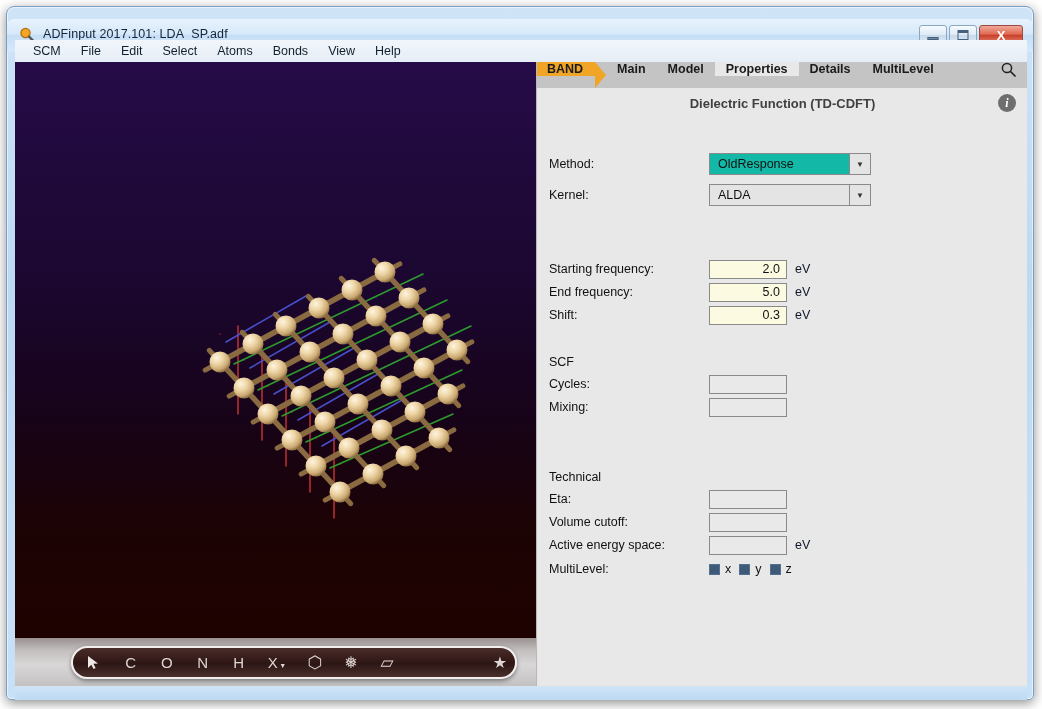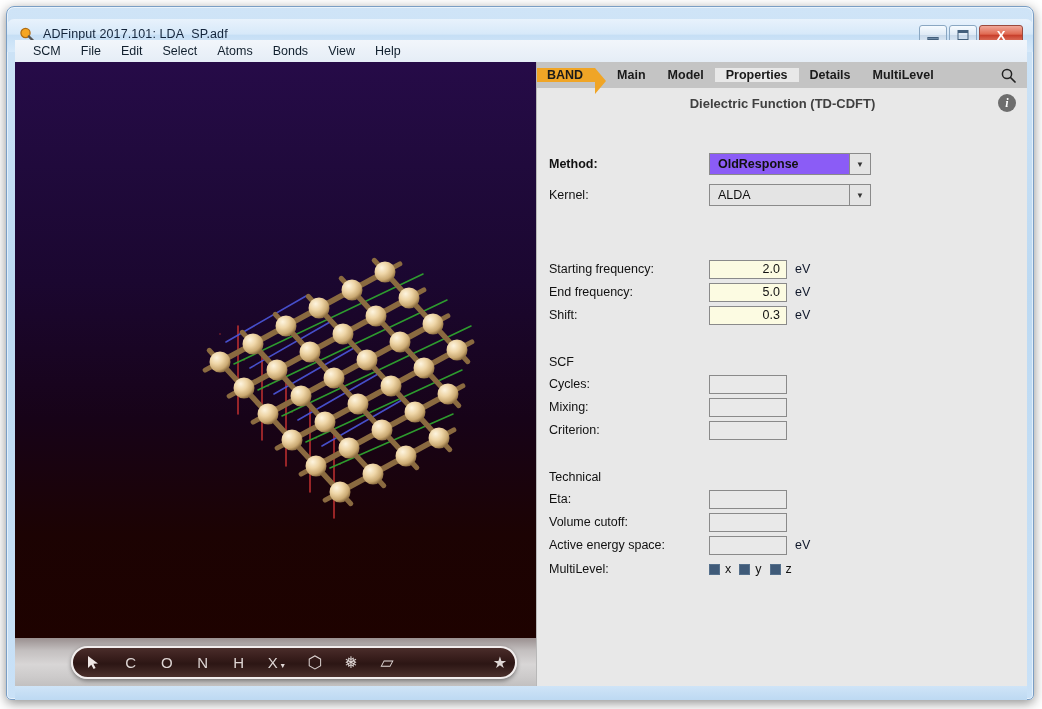--- a/index.html
+++ b/index.html
@@ -144,21 +144,21 @@
     width: 491px; height: 624px;
     background: #e8e8e8;
     border-left: 1px solid #b8b8b8;
   }
 
   
   #tab-bar {
     position: absolute; left: 0; top: 0;
     width: 491px; height: 26px;
     background: #c4c4c4;
-    display: flex; align-items: center;
+    display: flex; align-items: flex-start;
   }
   #tab-band {
     position: relative;
     background: #f0a526;
     padding: 0 12px 0 10px;
     display: flex; align-items: center;
     font-size: 12.5px; font-weight: bold; color: #1a1a1a;
     margin-right: 11px;
     cursor: pointer;
   }
@@ -210,21 +210,21 @@
   .lbl { width: 160px; font-size: 12.5px; color: #111; }
   .section-hdr { font-size: 12.5px; color: #111; }
 
   .combo {
     position: relative;
     width: 162px; height: 22px;
     border: 1px solid #8a8a8a;
     display: flex; align-items: center;
     cursor: pointer;
   }
-  .combo.modified { background: #8b5cf6; }
+  .combo.modified { background: #14b8a6; }
   .combo.normal { background: #e4e4e4; }
   .combo .cval { padding-left: 8px; font-size: 12.5px; color: #111; }
   .combo .carrow {
     position: absolute; right: 0; top: 0;
     width: 21px; height: 20px;
     background: #e4e4e4;
     border-left: 1px solid #8a8a8a;
     display: flex; align-items: center; justify-content: center;
     font-size: 8px; color: #333;
   }
@@ -484,21 +484,21 @@
         </div>
       </div>
 
       <div id="panel-header">
         <div id="panel-title">Dielectric Function (TD-CDFT)</div>
         <div id="info-badge">i</div>
       </div>
 
       <div id="form-area">
 
-        <div class="row" style="top:35px;font-weight:bold;">
+        <div class="row" style="top:35px;">
           <span class="lbl">Method:</span>
           <div class="combo modified">
             <span class="cval">OldResponse</span>
             <span class="carrow">▼</span>
           </div>
         </div>
 
         <div class="row" style="top:66px;">
           <span class="lbl">Kernel:</span>
           <div class="combo normal">
@@ -525,24 +525,20 @@
 
         <div class="row" style="top:233px;">
           <span class="section-hdr">SCF</span>
         </div>
         <div class="row" style="top:255px;">
           <span class="lbl">Cycles:</span>
           <span class="field empty"></span>
         </div>
         <div class="row" style="top:278px;">
           <span class="lbl">Mixing:</span>
-          <span class="field empty"></span>
-        </div>
-        <div class="row" style="top:301px;">
-          <span class="lbl">Criterion:</span>
           <span class="field empty"></span>
         </div>
 
         <div class="row" style="top:348px;">
           <span class="section-hdr">Technical</span>
         </div>
         <div class="row" style="top:370px;">
           <span class="lbl">Eta:</span>
           <span class="field empty"></span>
         </div>

